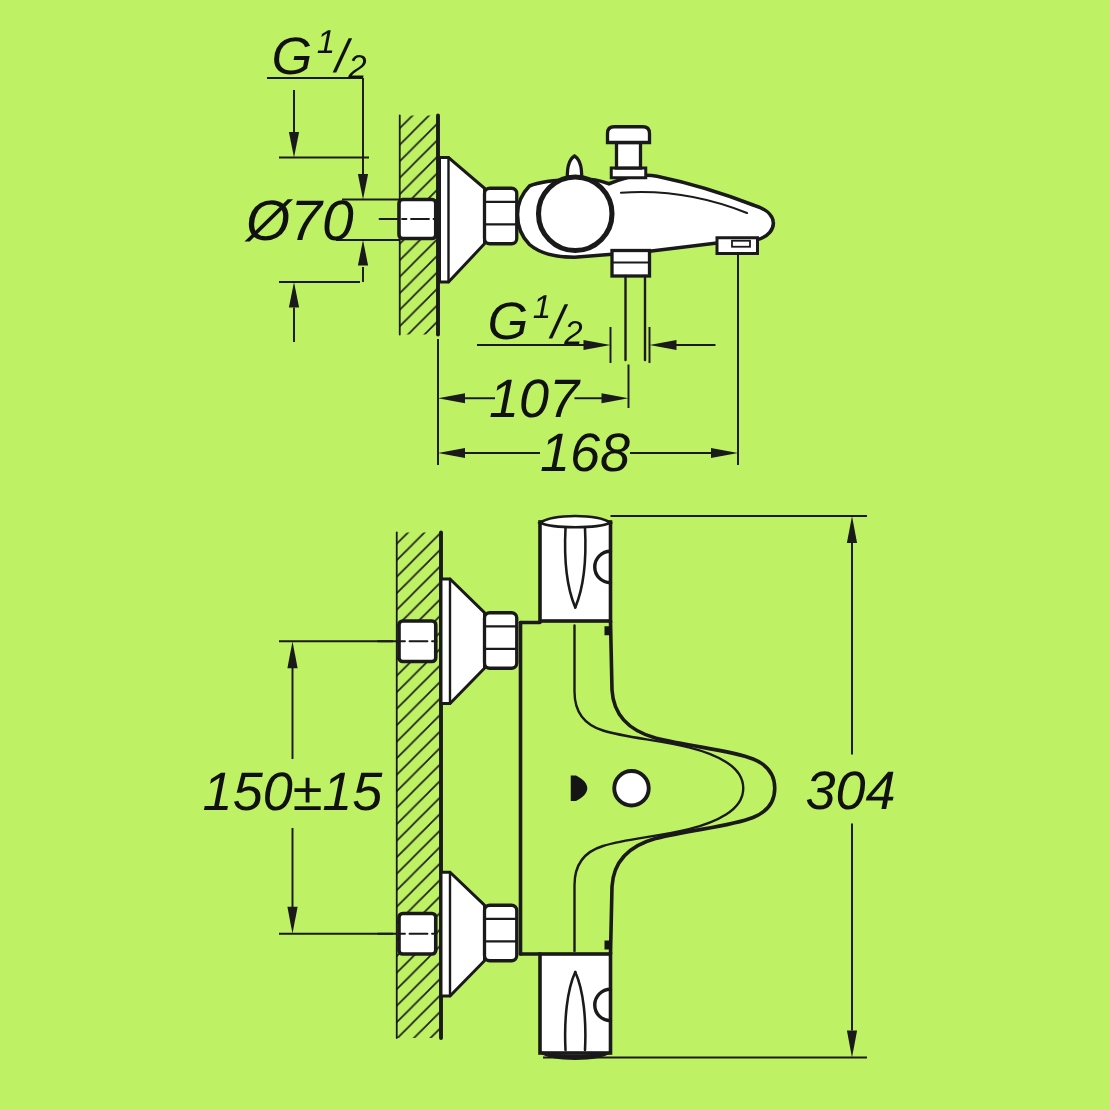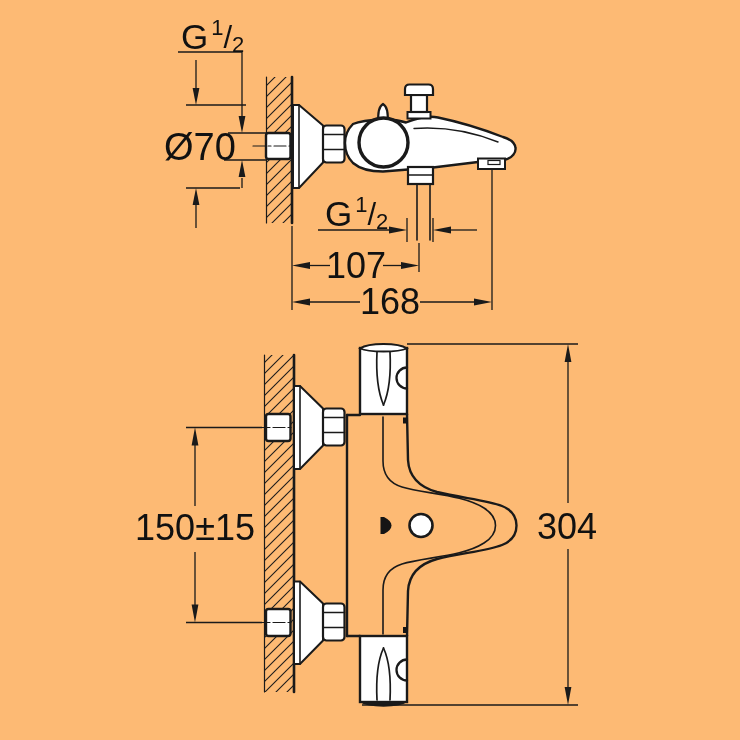--- a/index.html
+++ b/index.html
@@ -1,16 +1,16 @@
 <!DOCTYPE html>
 <html><head>
 <meta charset="utf-8">
 <style>
   html,body{margin:0;padding:0;background:#ffffff;width:740px;height:740px;overflow:hidden;}
-  .canvas{position:relative;width:740px;height:740px;background:#fdba74;}
+  .canvas{position:relative;width:740px;height:740px;background:#bef264;font-style:italic;}
   svg{position:absolute;left:0;top:0;}
   text{font-family:"Liberation Sans","DejaVu Sans",sans-serif;fill:#111111;font-weight:400;}
 </style>
 </head>
 <body>
 
 <div class="canvas">
 <svg width="740" height="740" viewBox="0 0 740 740">
   <defs>
     <pattern id="hatch" width="11" height="11" patternUnits="userSpaceOnUse">

